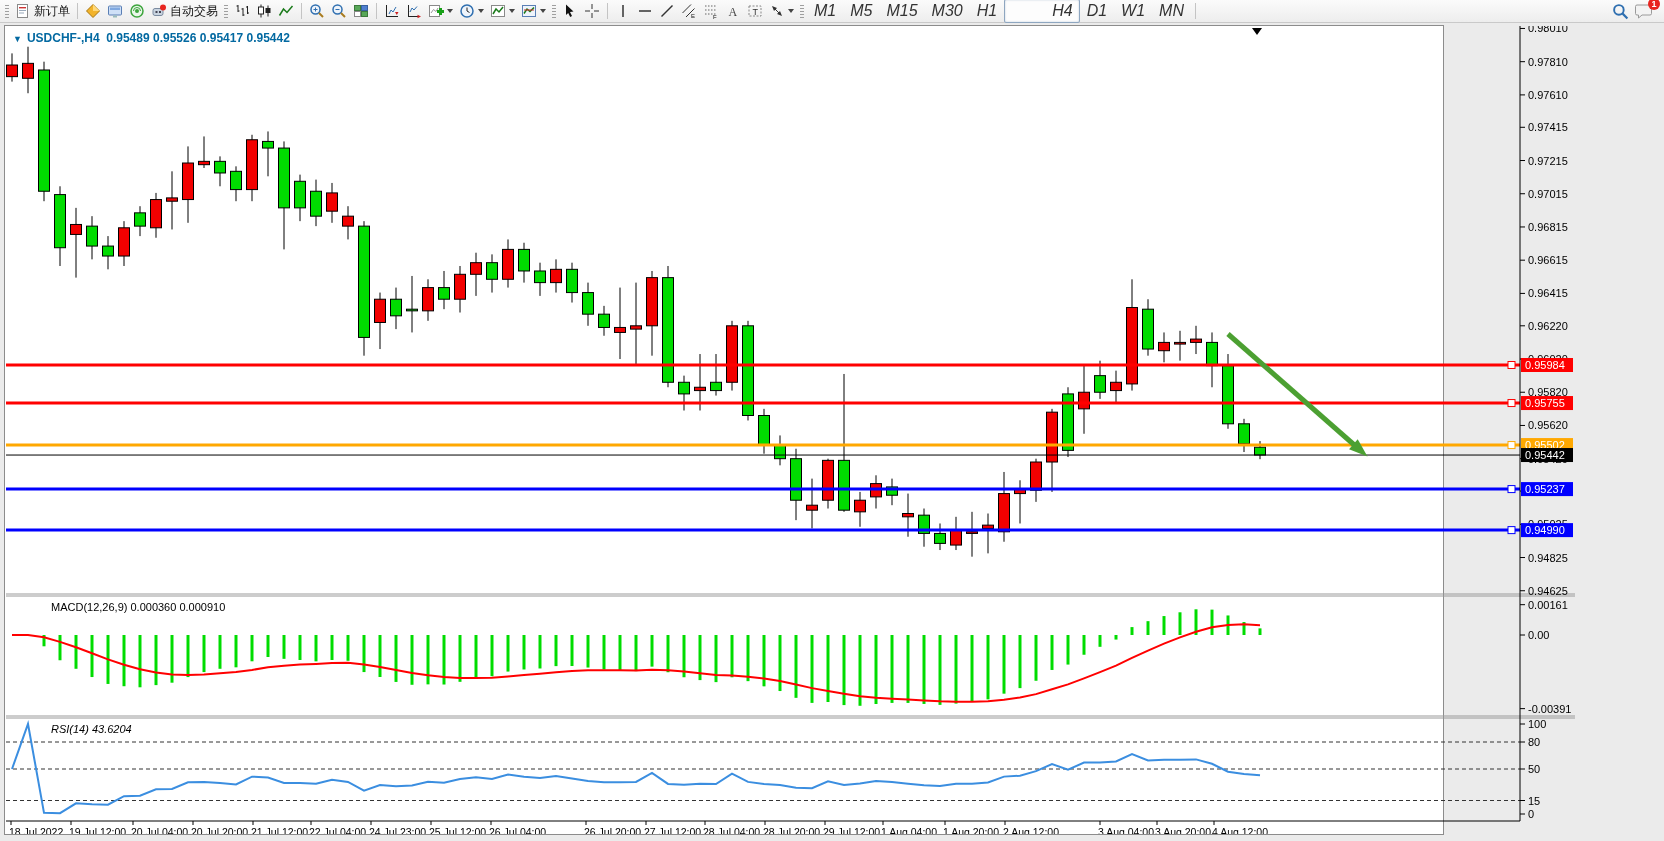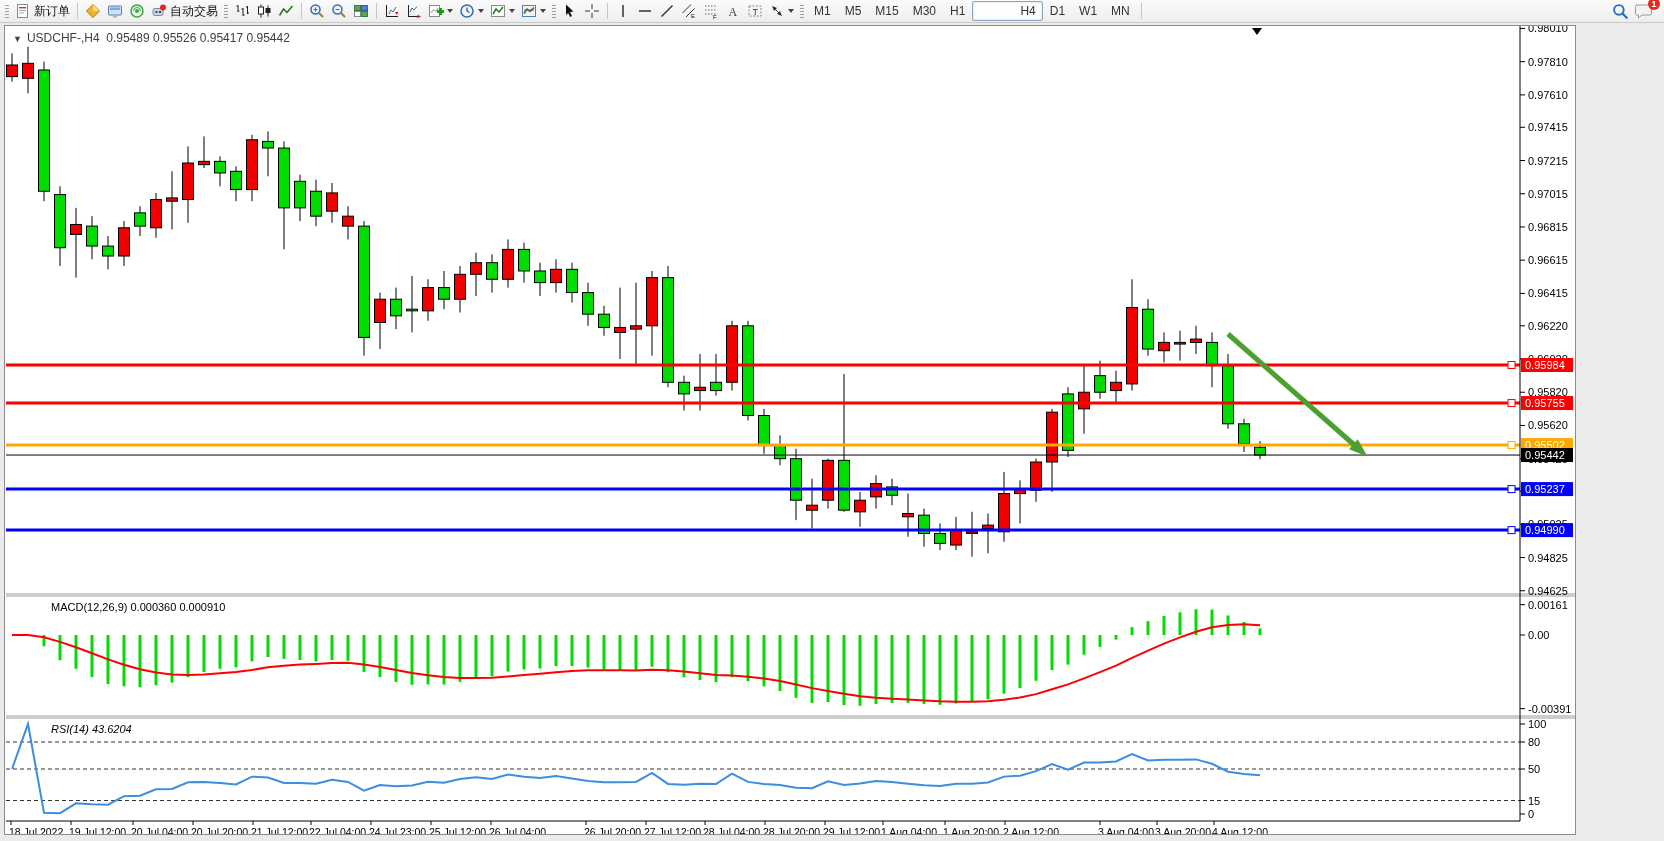--- a/index.html
+++ b/index.html
@@ -13,31 +13,31 @@
   .tbtn { height:21px; min-width:22px; display:flex; align-items:center; justify-content:center;
     padding:0 2px; border:1px solid transparent; border-radius:2px; }
   .tbtn svg { display:block; }
   .tlabel { font-size:12px; color:#111; margin-left:3px; white-space:nowrap;font-family:Liberation Mono, monospace; }
   .sep { width:1px; height:16px; background:#c4c4c4; margin:0 4px; }
   .grip { width:4px; height:16px; margin:0 3px;
     background-image:repeating-linear-gradient(#9f9f9f 0 1px, transparent 1px 3px);
     background-size:1px 100%; background-repeat:repeat-x; background-position:1px 2px; }
   .caret { width:0; height:0; border-left:3px solid transparent; border-right:3px solid transparent;
     border-top:4px solid #444; margin-left:3px; }
-  .tf { font-size:12px; color:#333; padding:2px 6px; border:1px solid transparent; border-radius:2px; }
+  .tf { font-size:16px; color:#333; padding:2px 6px; border:1px solid transparent; border-radius:2px;font-style:italic; }
   .tf.active { background:#fdfdfd; border:1px solid #8ea6c0; box-shadow:inset 0 0 2px #b9c8d8;padding-left:47px; }
   #tb-right { margin-left:auto; display:flex; align-items:center; }
   .badge { position:absolute; top:-4px; right:-5px; width:12px; height:12px; background:#e8251f;
     border-radius:50%; color:#fff; font-size:9px; font-weight:bold; text-align:center; line-height:12px; }
 
   
-  #chartwin { position:absolute; left:4px; top:25px; width:1572px; height:810px;
+  #chartwin { position:absolute; left:4px; top:25px; width:1440px; height:810px;
     background:#fff; border:1px solid #8c8c8c; box-shadow:inset 1px 1px 0 #fff; }
   #chartsvg { position:absolute; left:1px; top:0; }
-  #chart-header { position:absolute; left:8px; top:5px; font-size:12px; font-weight:400; color:#404040; }
+  #chart-header { position:absolute; left:8px; top:5px; font-size:12px; font-weight:700; color:#0369a1; }
   #chart-header .tri { font-size:9px; margin-right:5px; }
   .panel-label { position:absolute; left:6px; font-size:11px; color:#000;margin-left:40px; }
   #macd-label { top:575px; }
   #rsi-label  { top:697px;font-style:italic; }
 </style>
 </head>
 <body>
 
 <div id="toolbar">
   <div class="grip"></div>

